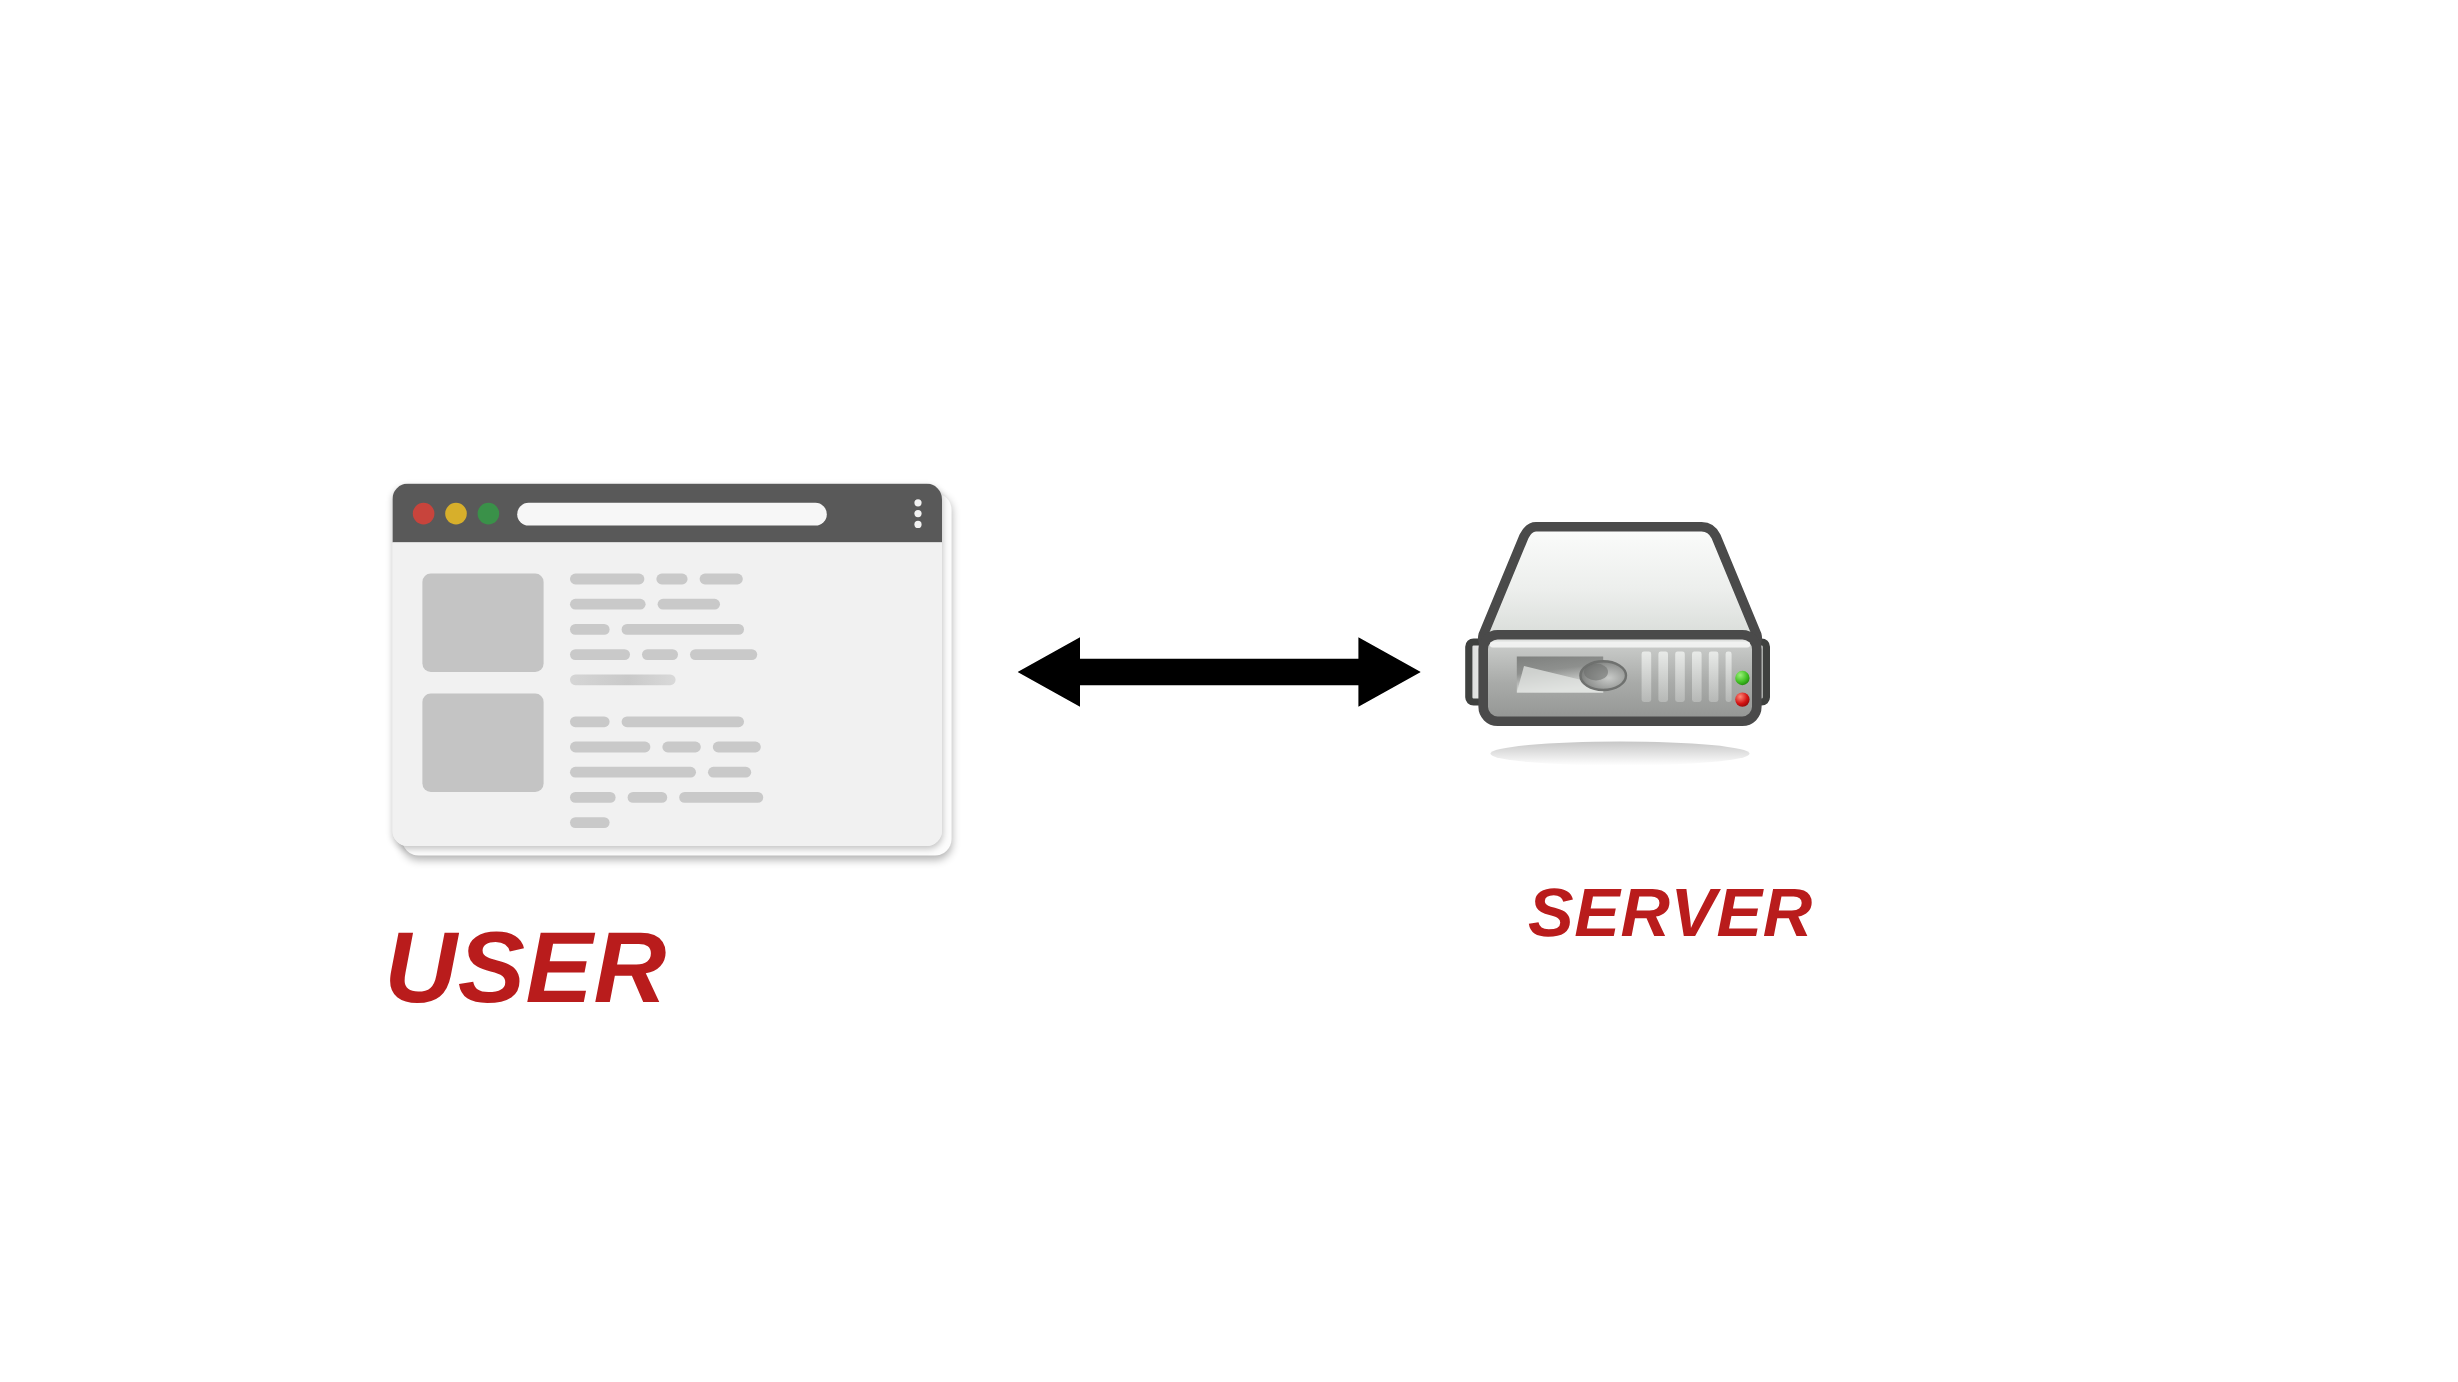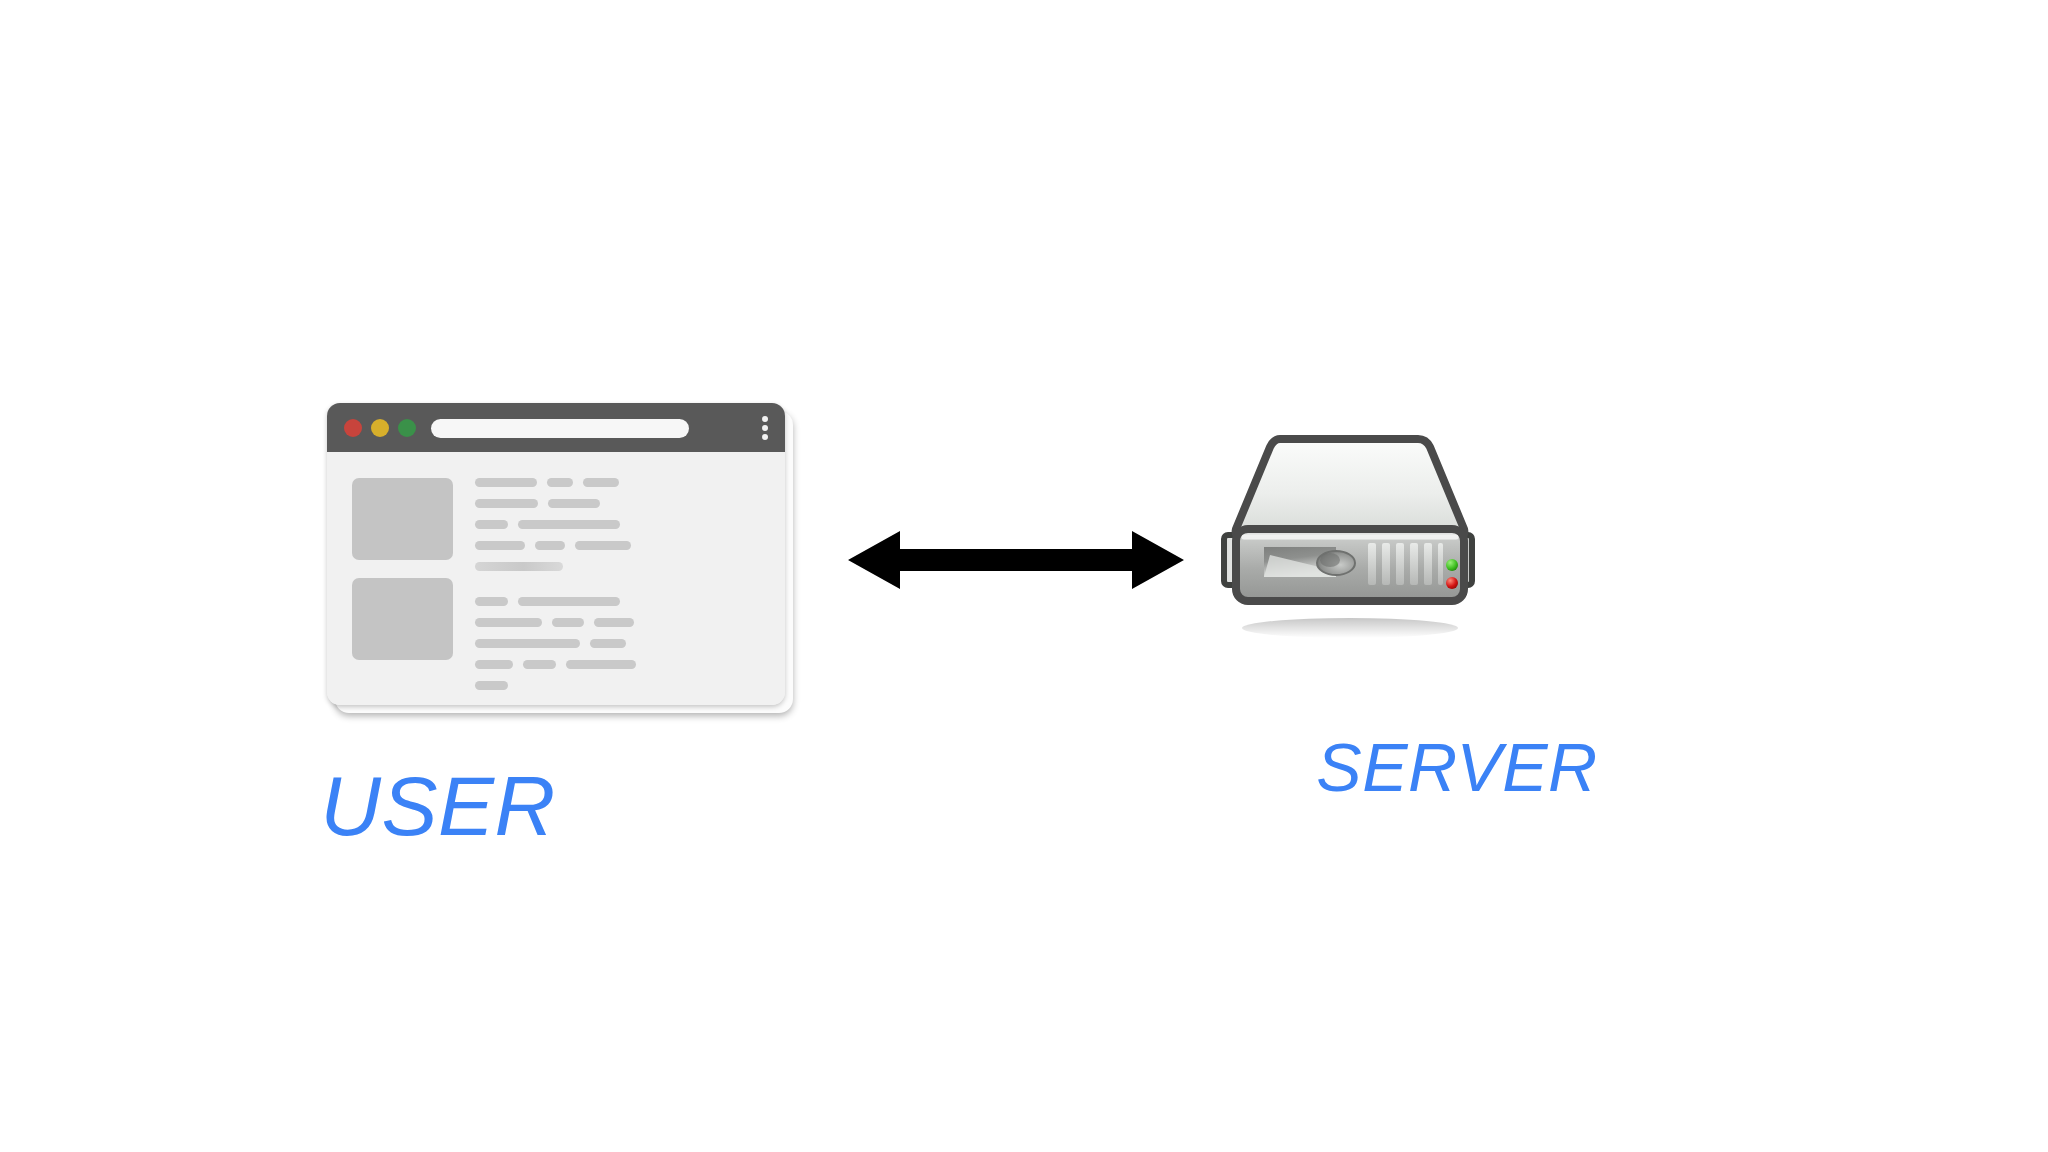--- a/index.html
+++ b/index.html
@@ -39,25 +39,25 @@
   .ln.fade{background:linear-gradient(90deg,#d5d5d5 0%,#c9c9c9 55%,#d9d9d9 100%);}
   .gap-row{height:14px;}
 
   
   #exchange-arrow{position:absolute;left:848px;top:524px;width:336px;height:72px;}
 
   
   #server-icon{position:absolute;left:1218px;top:425px;width:260px;height:225px;}
 
   
-  .node-label{position:absolute;font-weight:400;font-style:italic;color:#3b82f6;
+  .node-label{position:absolute;font-weight:700;font-style:italic;color:#b91c1c;
      letter-spacing:.5px;white-space:nowrap;
      font-family:"Liberation Sans","DejaVu Sans",sans-serif;}
   #label-user{left:438px;top:758px;font-size:84px;transform:translateX(-50%);}
-  #label-server{left:1457px;top:728px;font-size:68px;transform:translateX(-50%);}
+  #label-server{left:1392px;top:728px;font-size:57px;transform:translateX(-50%);}
 </style>
 </head>
 <body>
 
 <div class="stage">
 
   <div id="browser-mockup">
     <div class="bw-shadowlayer"></div>
     <div class="bw-frame">
 

